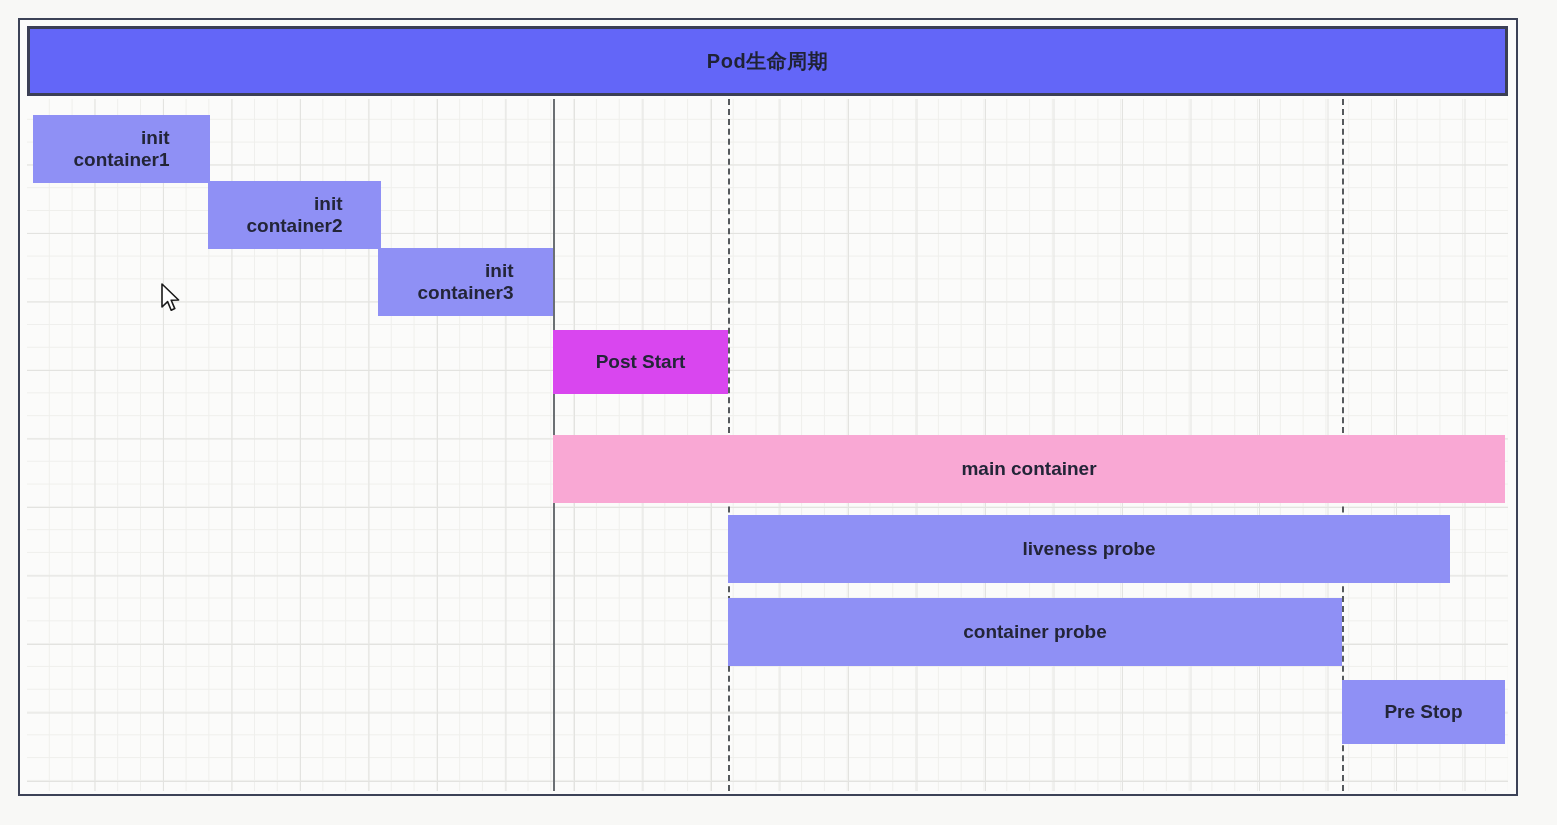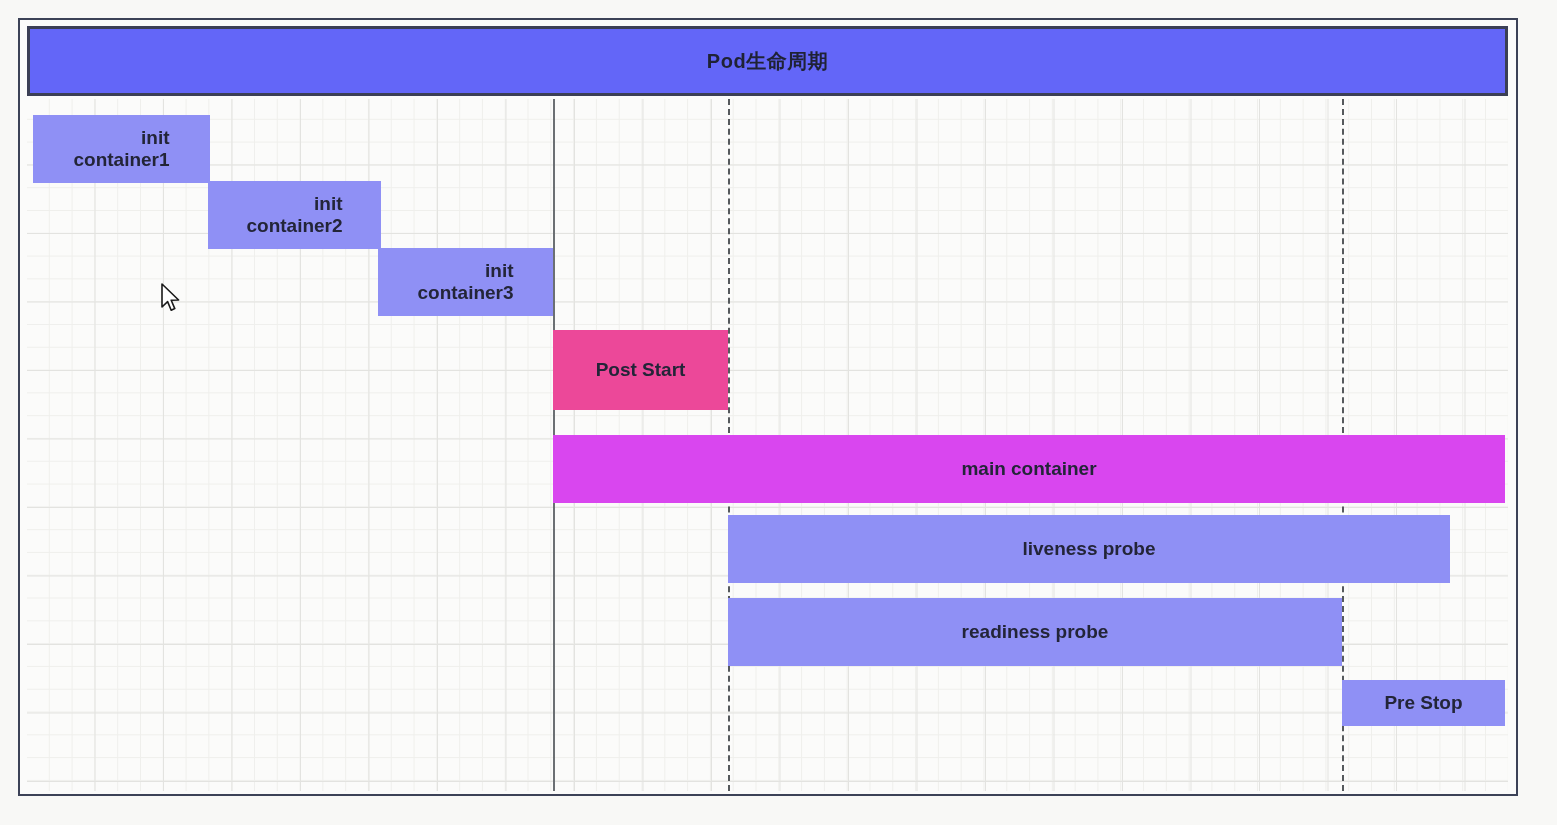--- a/index.html
+++ b/index.html
@@ -153,33 +153,33 @@
 container1</span>
         </div>
         <div class="bar" style="left: 181px; top: 82px; width: 173px; height: 68px; background: rgb(143, 144, 245);">
           <span class="bar-label">init
 container2</span>
         </div>
         <div class="bar" style="left: 351px; top: 149px; width: 175px; height: 68px; background: rgb(143, 144, 245);">
           <span class="bar-label">init
 container3</span>
         </div>
-        <div class="bar" style="left: 526px; top: 231px; width: 175px; height: 80px; background: #ec4899;">
+        <div class="bar" style="left: 526px; top: 231px; width: 175px; height: 64px; background: #d946ef;">
           <span class="bar-label">Post Start</span>
         </div>
-        <div class="bar" style="left: 526px; top: 336px; width: 952px; height: 68px; background: #d946ef;">
+        <div class="bar" style="left: 526px; top: 336px; width: 952px; height: 68px; background: #f9a8d4;">
           <span class="bar-label">main container</span>
         </div>
         <div class="bar" style="left: 701px; top: 416px; width: 722px; height: 68px; background: rgb(143, 144, 245);">
           <span class="bar-label">liveness probe</span>
         </div>
         <div class="bar" style="left: 701px; top: 499px; width: 614px; height: 68px; background: rgb(143, 144, 245);">
-          <span class="bar-label">readiness probe</span>
+          <span class="bar-label">container probe</span>
         </div>
-        <div class="bar" style="left: 1315px; top: 581px; width: 163px; height: 46px; background: rgb(143, 144, 245);">
+        <div class="bar" style="left: 1315px; top: 581px; width: 163px; height: 64px; background: rgb(143, 144, 245);">
           <span class="bar-label">Pre Stop</span>
         </div>
       </div>
   </div>
 
   <svg id="cursor" viewBox="0 0 22 32" style="left: 160px; top: 283px;">
     <path d="M2,1 L2,24 L7.6,18.6 L11.2,27.2 L14.8,25.6 L11.2,17.2 L18.6,17.0 Z" fill="#ffffff" stroke="#1a1a1a" stroke-width="1.6" stroke-linejoin="round"></path>
   </svg>
 
 </div>

